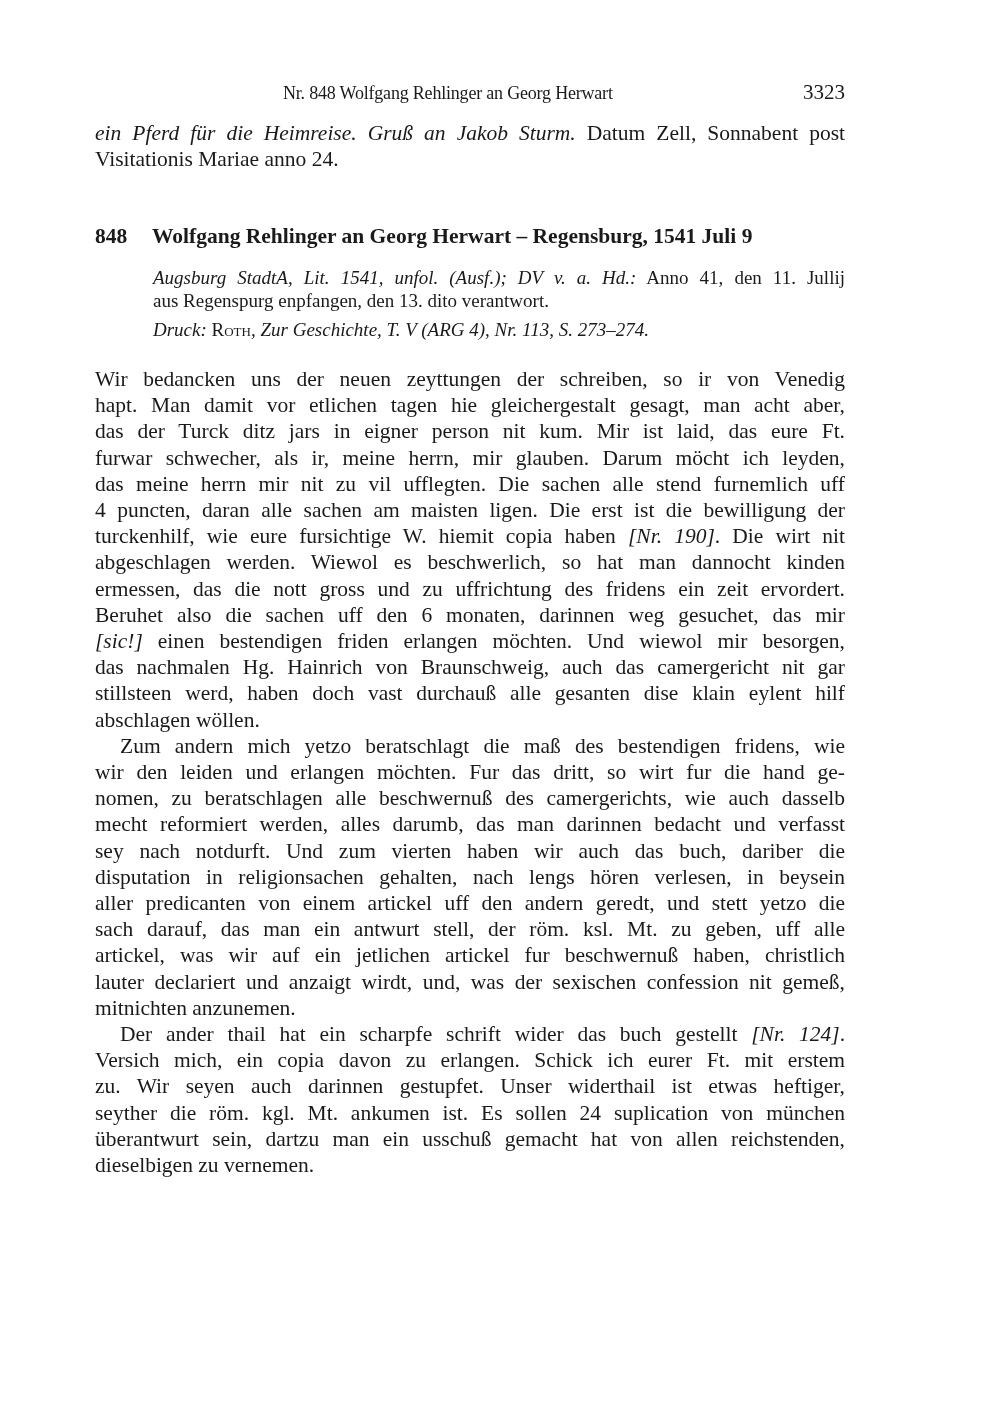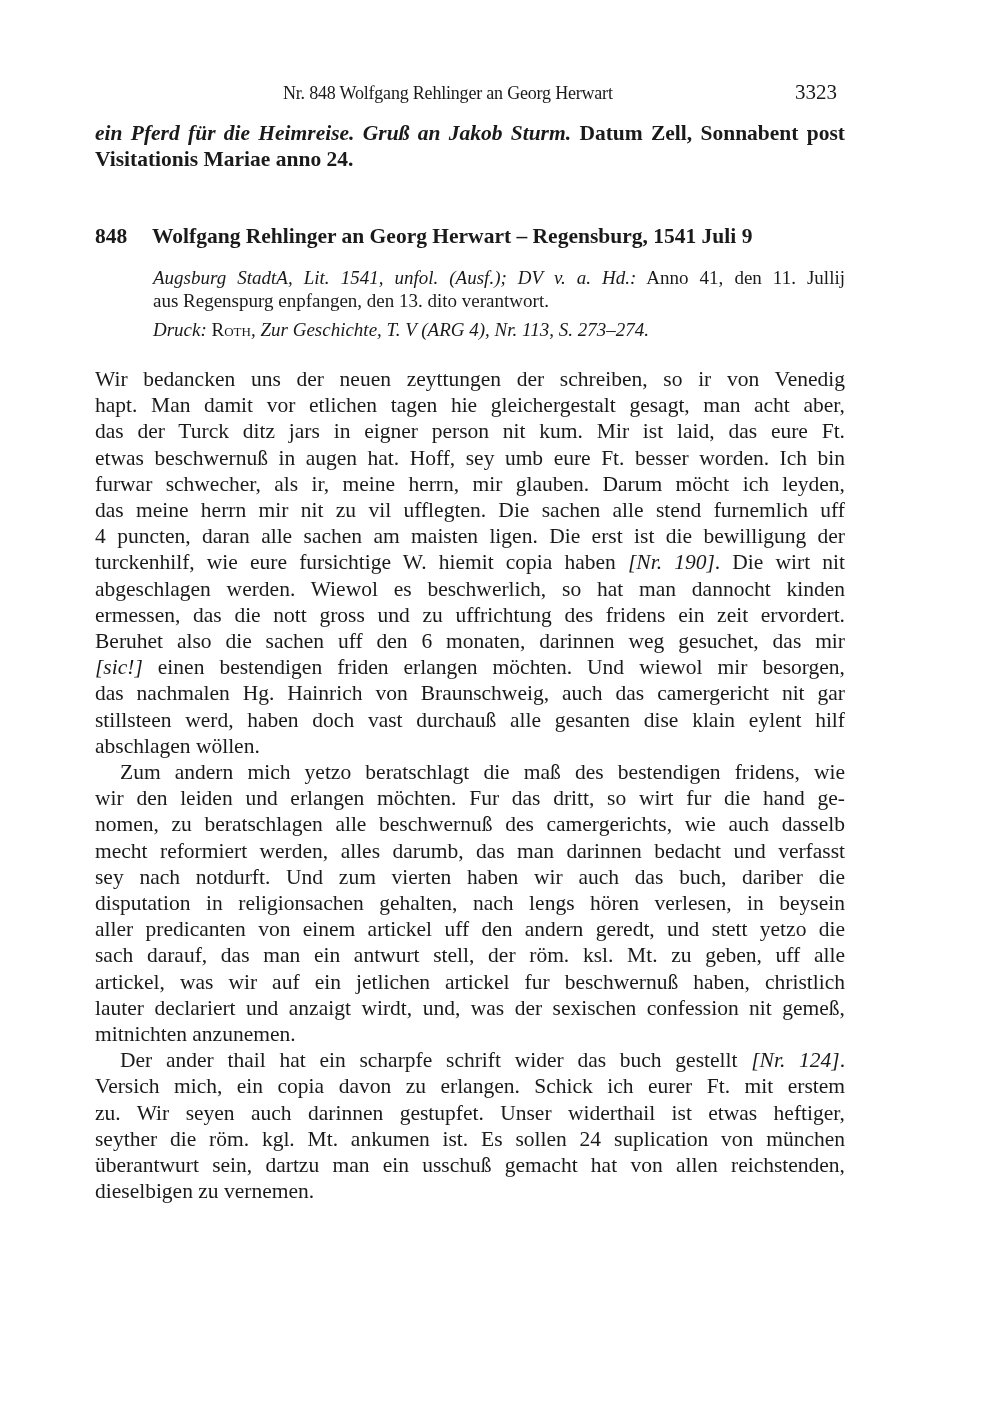--- a/index.html
+++ b/index.html
@@ -30,33 +30,32 @@
       font-size: 18px;
     }
     .running-title {
       position: absolute;
       left: 188px;
       top: 3px;
       letter-spacing: -0.2px;
     }
     .page-number {
       position: absolute;
-      right: 8px;
+      right: 0;
       top: 0;
       font-size: 21px;
     }
     .carry-over {
       position: absolute;
       top: 120px;
       left: 0;
       width: 750px;
       font-size: 21.5px;
       line-height: 26px;
       text-align: justify;
-      font-weight: bold;
     }
     .carry-over .line {
       display: block;
       text-align: justify;
       text-align-last: justify;
       white-space: nowrap;
     }
     .carry-over .line.last {
       text-align-last: left;
     }
@@ -151,21 +150,20 @@
       <span class="line last">aus Regenspurg enpfangen, den 13. dito verantwort.</span>
     </p>
     <p class="print"><em>Druck:</em> <span class="smallcaps">Roth</span><em>, Zur Geschichte, T. V (ARG 4), Nr. 113, S. 273–274.</em></p>
   </div>
 
   <div class="body-text" id="body-text">
       <div class="para">
         <span class="line">Wir bedancken uns der neuen zeyttungen der schreiben, so ir von Venedig</span>
         <span class="line">hapt. Man damit vor etlichen tagen hie gleichergestalt gesagt, man acht aber,</span>
         <span class="line">das der Turck ditz jars in eigner person nit kum. Mir ist laid, das eure Ft.</span>
-        <span class="line">etwas beschwernuß in augen hat. Hoff, sey umb eure Ft. besser worden. Ich bin</span>
         <span class="line">furwar schwecher, als ir, meine herrn, mir glauben. Darum möcht ich leyden,</span>
         <span class="line">das meine herrn mir nit zu vil ufflegten. Die sachen alle stend furnemlich uff</span>
         <span class="line">4 puncten, daran alle sachen am maisten ligen. Die erst ist die bewilligung der</span>
         <span class="line">turckenhilf, wie eure fursichtige W. hiemit copia haben <em>[Nr. 190]</em>. Die wirt nit</span>
         <span class="line">abgeschlagen werden. Wiewol es beschwerlich, so hat man dannocht kinden</span>
         <span class="line">ermessen, das die nott gross und zu uffrichtung des fridens ein zeit ervordert.</span>
         <span class="line">Beruhet also die sachen uff den 6 monaten, darinnen weg gesuchet, das mir</span>
         <span class="line"><em>[sic!]</em> einen bestendigen friden erlangen möchten. Und wiewol mir besorgen,</span>
         <span class="line">das nachmalen Hg. Hainrich von Braunschweig, auch das camergericht nit gar</span>
         <span class="line">stillsteen werd, haben doch vast durchauß alle gesanten dise klain eylent hilf</span>

